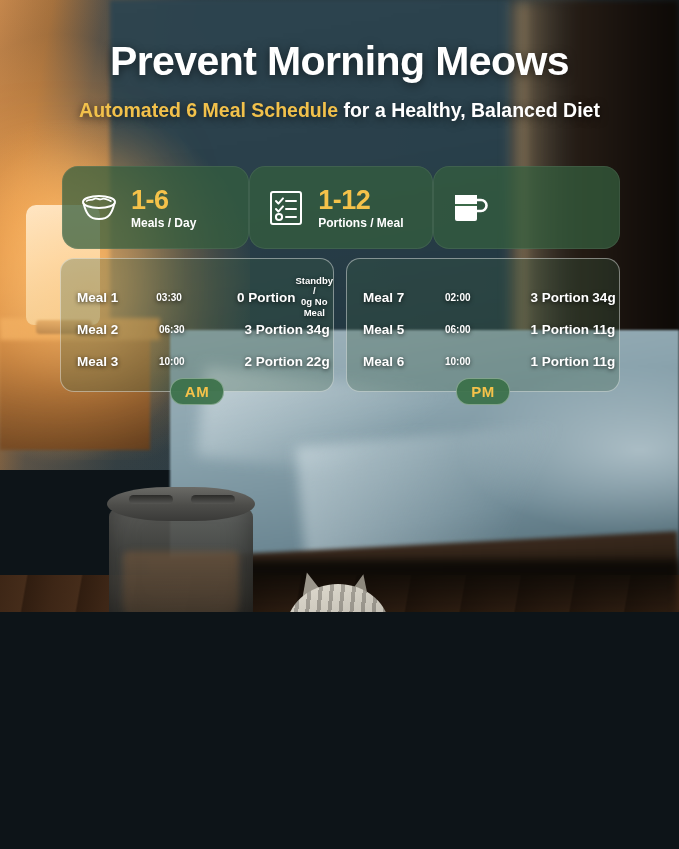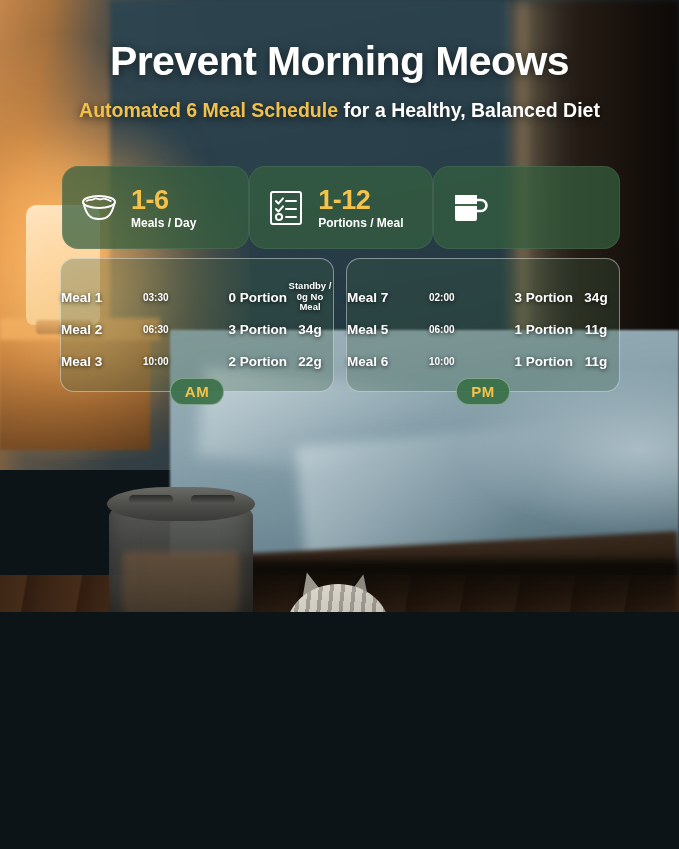--- a/index.html
+++ b/index.html
@@ -249,21 +249,21 @@
   .badge-lbl{font-size:12px;font-weight:bold;color:#ffffff;margin-top:3px;white-space:nowrap;}
 
   .tables{position:absolute;left:60px;top:258px;width:560px;height:145px;display:flex;justify-content:space-between;}
   .table-card{
     position:relative;width:272px;height:132px;border-radius:14px;
     background:rgba(58,96,70,.30);
     border:1px solid rgba(255,255,255,.42);
   }
   .rows{position:absolute;left:0;right:0;top:22px;}
   .row{display:flex;align-items:center;height:32px;color:#fff;font-weight:bold;text-shadow:0 1px 4px rgba(0,0,0,.75);}
-  .c-meal{width:82px;font-size:13.5px;}
+  .c-meal{width:82px;padding-left:16px;font-size:13.5px;}
   .c-time{width:66px;font-size:10px;}
   .c-portion{width:78px;font-size:13.5px;text-align:right;}
   .c-amt{flex:1;font-size:13.5px;text-align:center;}
   .c-amt.small{font-size:9.5px;line-height:1.12;}
   .ampm{
     position:absolute;left:50%;transform:translateX(-50%);bottom:-14px;
     width:52px;height:25px;border-radius:13px;
     background:rgba(58,112,72,.92);
     border:1px solid rgba(255,255,255,.35);
     display:flex;align-items:center;justify-content:center;

